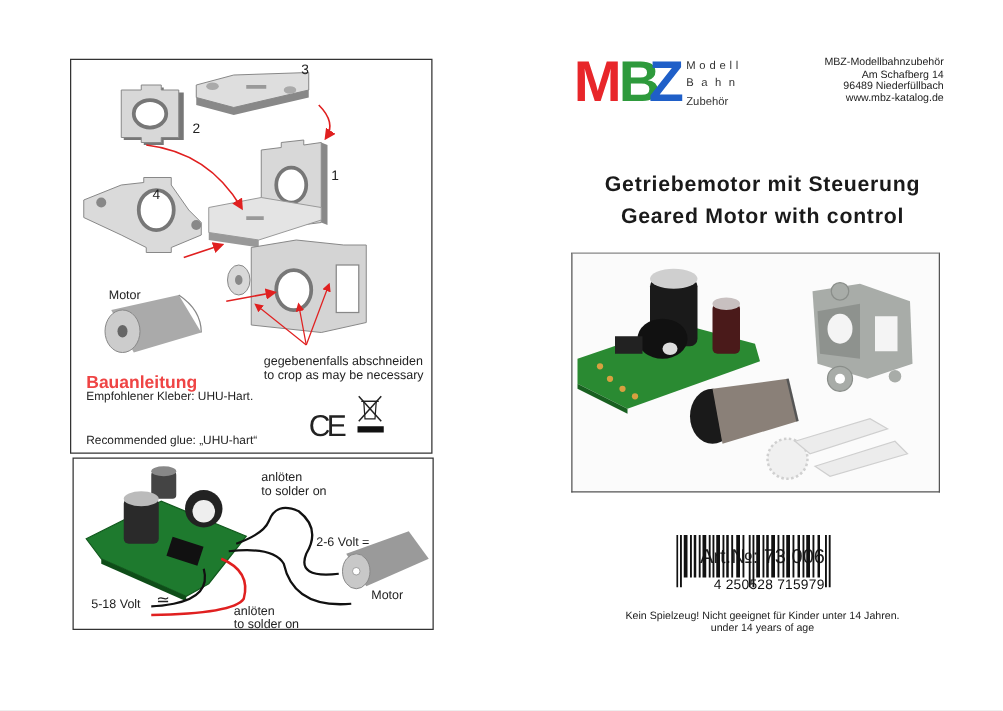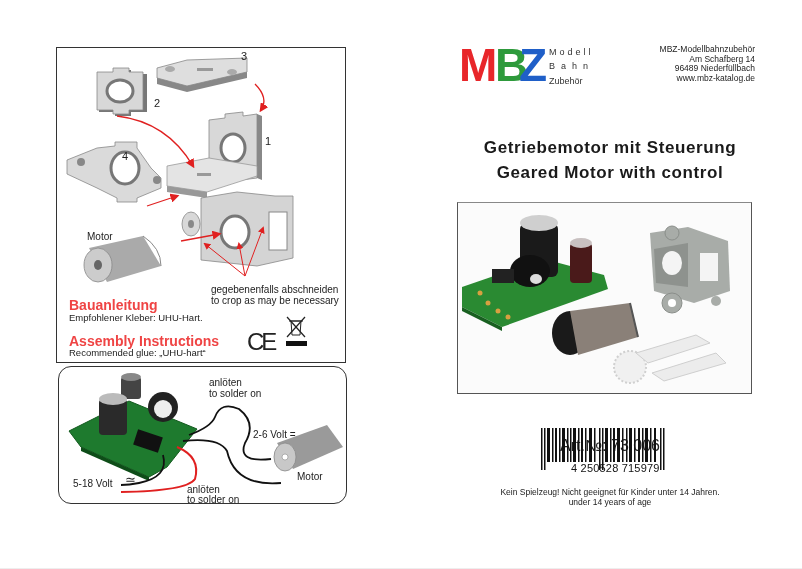--- a/index.html
+++ b/index.html
@@ -4,21 +4,21 @@
 <style>
   * { box-sizing: border-box; margin: 0; padding: 0; }
   html, body { width: 802px; height: 569px; background: #ffffff; overflow: hidden; }
   body { position: relative; font-family: "Liberation Sans", sans-serif; color: #1a1a1a; }
 
   .abs { position: absolute; }
 
   
   .box { position: absolute; border: 1.5px solid #333; background: #fff; }
   #box-assembly { left: 56px; top: 47px; width: 290px; height: 316px; }
-  #box-wiring { left: 58px; top: 366px; width: 289px; height: 138px; border-radius: 13px; }
+  #box-wiring { left: 58px; top: 366px; width: 289px; height: 138px; }
 
   .lbl { position: absolute; font-size: 10px; line-height: 11px; color: #222; white-space: nowrap; }
   .lbl-num { font-size: 11px; }
   .h-bold { position: absolute; font-weight: bold; font-size: 14px; line-height: 15px; color: #ef4444; white-space: nowrap; }
   .sub { position: absolute; font-size: 9.5px; line-height: 10px; color: #222; white-space: nowrap; }
 
   
   .logo-word { position: absolute; font-size: 9px; color: #333; letter-spacing: 3px; }
   .logo-name { position: absolute; font-size: 11px; color: #333; letter-spacing: 6.5px; white-space: nowrap; }
   .addr { position: absolute; right: 47px; top: 45px; text-align: right; font-size: 8.5px; line-height: 9.5px; color: #222; }
@@ -108,21 +108,20 @@
   <span class="lbl lbl-num" style="left:184px;top:3px">3</span>
   <span class="lbl lbl-num" style="left:97px;top:50px">2</span>
   <span class="lbl lbl-num" style="left:208px;top:88px">1</span>
   <span class="lbl lbl-num" style="left:65px;top:103px">4</span>
   <span class="lbl" style="left:30px;top:183px">Motor</span>
   <span class="lbl" style="left:154px;top:236px">gegebenenfalls abschneiden</span>
   <span class="lbl" style="left:154px;top:247px">to crop as may be necessary</span>
 
   <span class="h-bold" style="left:12px;top:250px">Bauanleitung</span>
   <span class="sub" style="left:12px;top:265px">Empfohlener Kleber: UHU-Hart.</span>
-  <span class="h-bold" style="left:12px;top:286px">Assembly Instructions</span>
   <span class="sub" style="left:12px;top:300px">Recommended glue: „UHU-hart“</span>
 
   <span class="abs" style="left:190px;top:282px;font-size:24px;line-height:24px;color:#222;letter-spacing:-3px;">CE</span>
 </div>
 
 <div id="box-wiring" class="box">
   <svg class="abs" style="left:0;top:0" width="289" height="138">
 
     <path d="M10,64 L70,34 L138,62 L108,100 L90,110 L22,80 Z" fill="#1e7a2e" stroke="#125a1e" stroke-width="1"></path>
     <path d="M22,80 L90,110 L90,114 L22,84 Z" fill="#0e4d18"></path>

